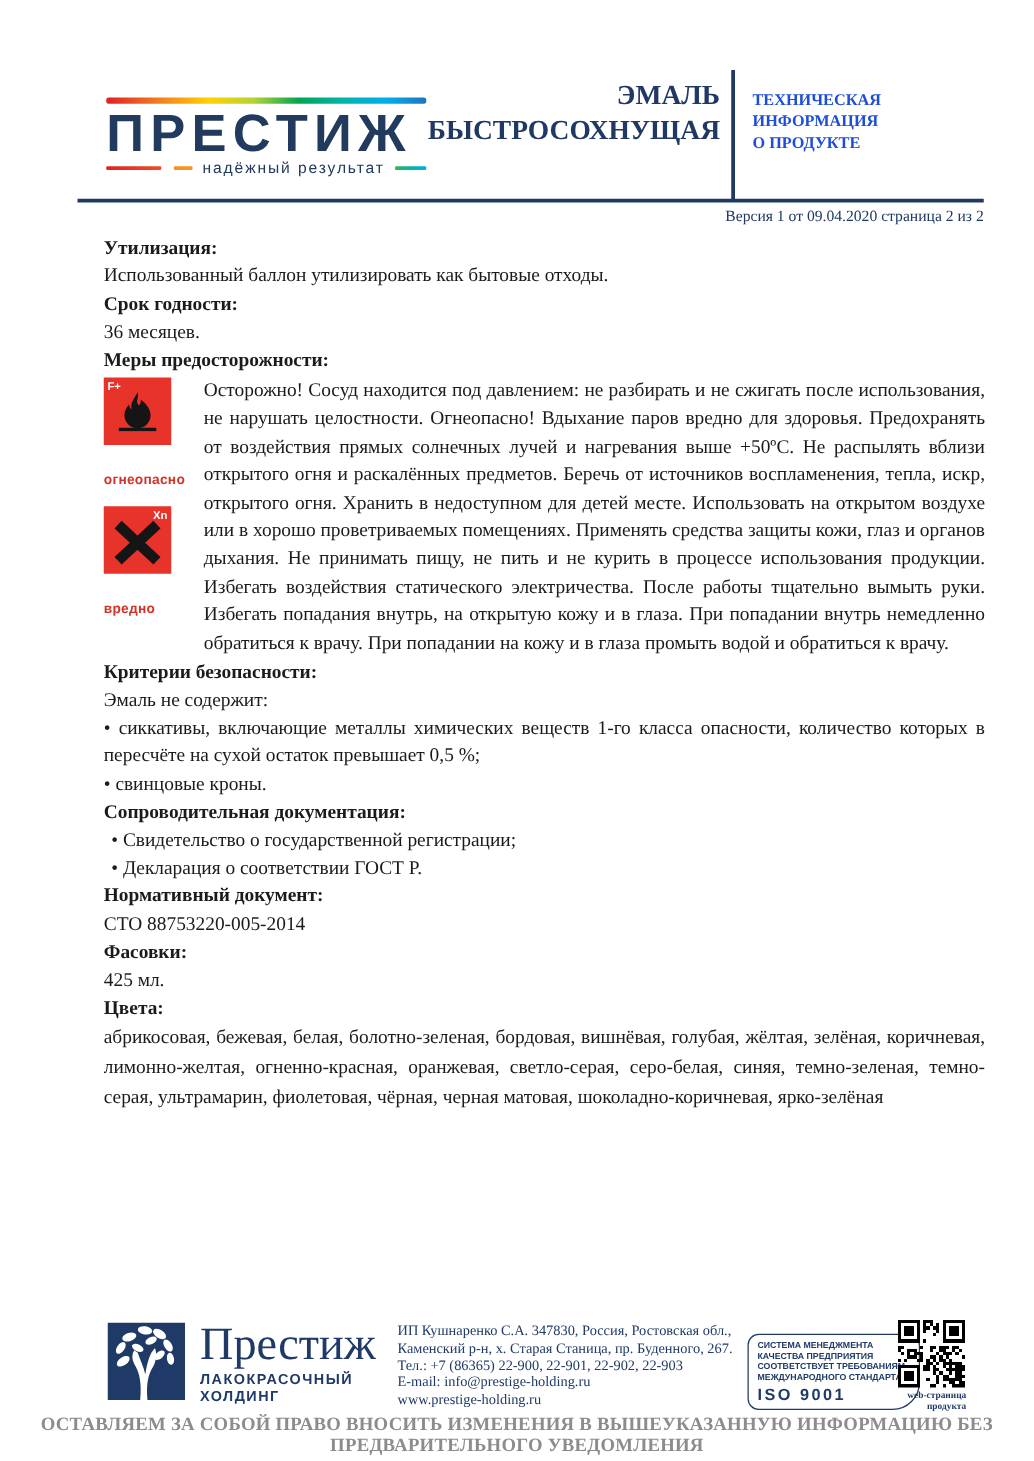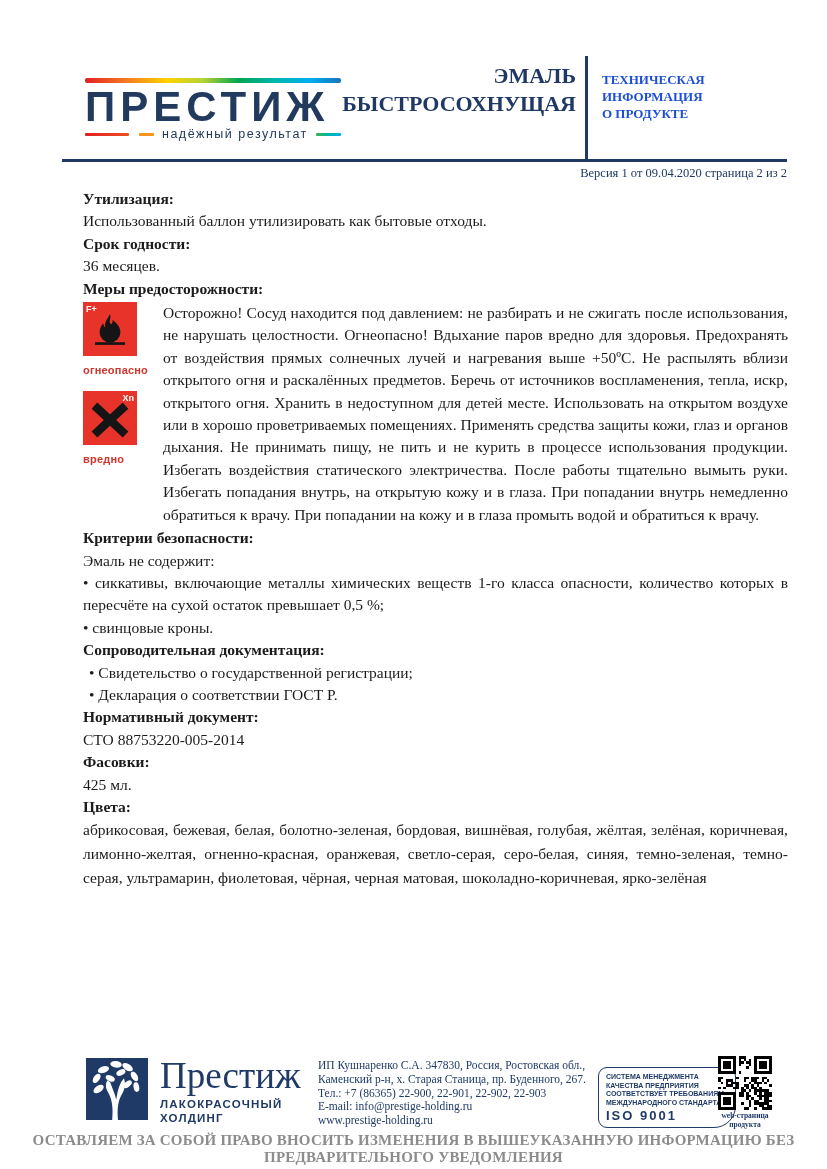--- a/index.html
+++ b/index.html
@@ -30,37 +30,37 @@
   .just{text-align:justify;}
   .picto-row{display:flex;margin:2px 0 1px 0;}
   .picto-col{width:68px;flex:none;margin-right:12px;}
   .picto{width:54px;height:54px;background:#e8332a;position:relative;}
   .picto svg{position:absolute;left:7px;top:8px;width:40px;height:40px;}
   .picto .code{position:absolute;font-family:"Liberation Sans", sans-serif;font-weight:700;
     font-size:9px;color:#fff;line-height:9px;}
   .picto .code.tl{left:3px;top:3px;}
   .picto .code.tr{right:3px;top:3px;}
   .picto-caption{font-family:"Liberation Sans", sans-serif;font-size:11px;font-weight:700;
-    color:#d2342b;margin:3px 0 10px 0;letter-spacing:0.2px;}
+    color:#d2342b;margin:17px 0 10px 0;letter-spacing:0.2px;}
   .doc-item{padding-left:6px;}
   .colors-par{line-height:24px;}
   
   .footer{position:absolute;left:62px;right:40px;top:1056px;height:78px;color:#1f3a66;}
   .f-logo{position:absolute;left:24px;top:2px;display:flex;align-items:flex-start;}
   .f-logo-square{width:62px;height:62px;flex:none;}
   .f-logo-text{margin-left:12px;}
   .f-brand{font-size:37px;line-height:36px;color:#1f3a66;}
   .f-sub{font-family:"Liberation Sans", sans-serif;font-weight:700;font-size:11.5px;
     line-height:14px;letter-spacing:1.2px;color:#1f3a66;margin-top:3px;}
   .f-address{position:absolute;left:256px;top:3px;font-size:11.5px;line-height:13.8px;color:#1f3a66;}
   .iso-badge{position:absolute;left:536px;top:11px;width:122px;border:1.6px solid #1f3a66;
     border-radius:9px 9px 22px 9px;padding:5px 7px 4px 7px;
     font-family:"Liberation Sans", sans-serif;font-weight:700;font-size:7px;line-height:8.6px;color:#1f3a66;}
   .iso-standard{font-size:13px;letter-spacing:2px;margin-top:2px;line-height:14px;}
-  .qr-wrap{position:absolute;left:655px;top:0px;width:56px;text-align:center;}
+  .qr-wrap{position:absolute;left:655px;top:0px;width:56px;text-align:right;}
   .qr-wrap svg{width:54px;height:54px;display:block;margin:0 auto;}
   .qr-caption{font-family:"Liberation Serif", serif;font-weight:700;font-size:7.5px;
     line-height:8.5px;color:#1f3a66;margin-top:2px;}
   .disclaimer{position:absolute;left:0;right:0;top:1132px;text-align:center;
     font-weight:700;font-size:15px;color:#8c8c8c;letter-spacing:0.2px;}
 </style>
 </head>
 <body>
 
 <div class="page">

